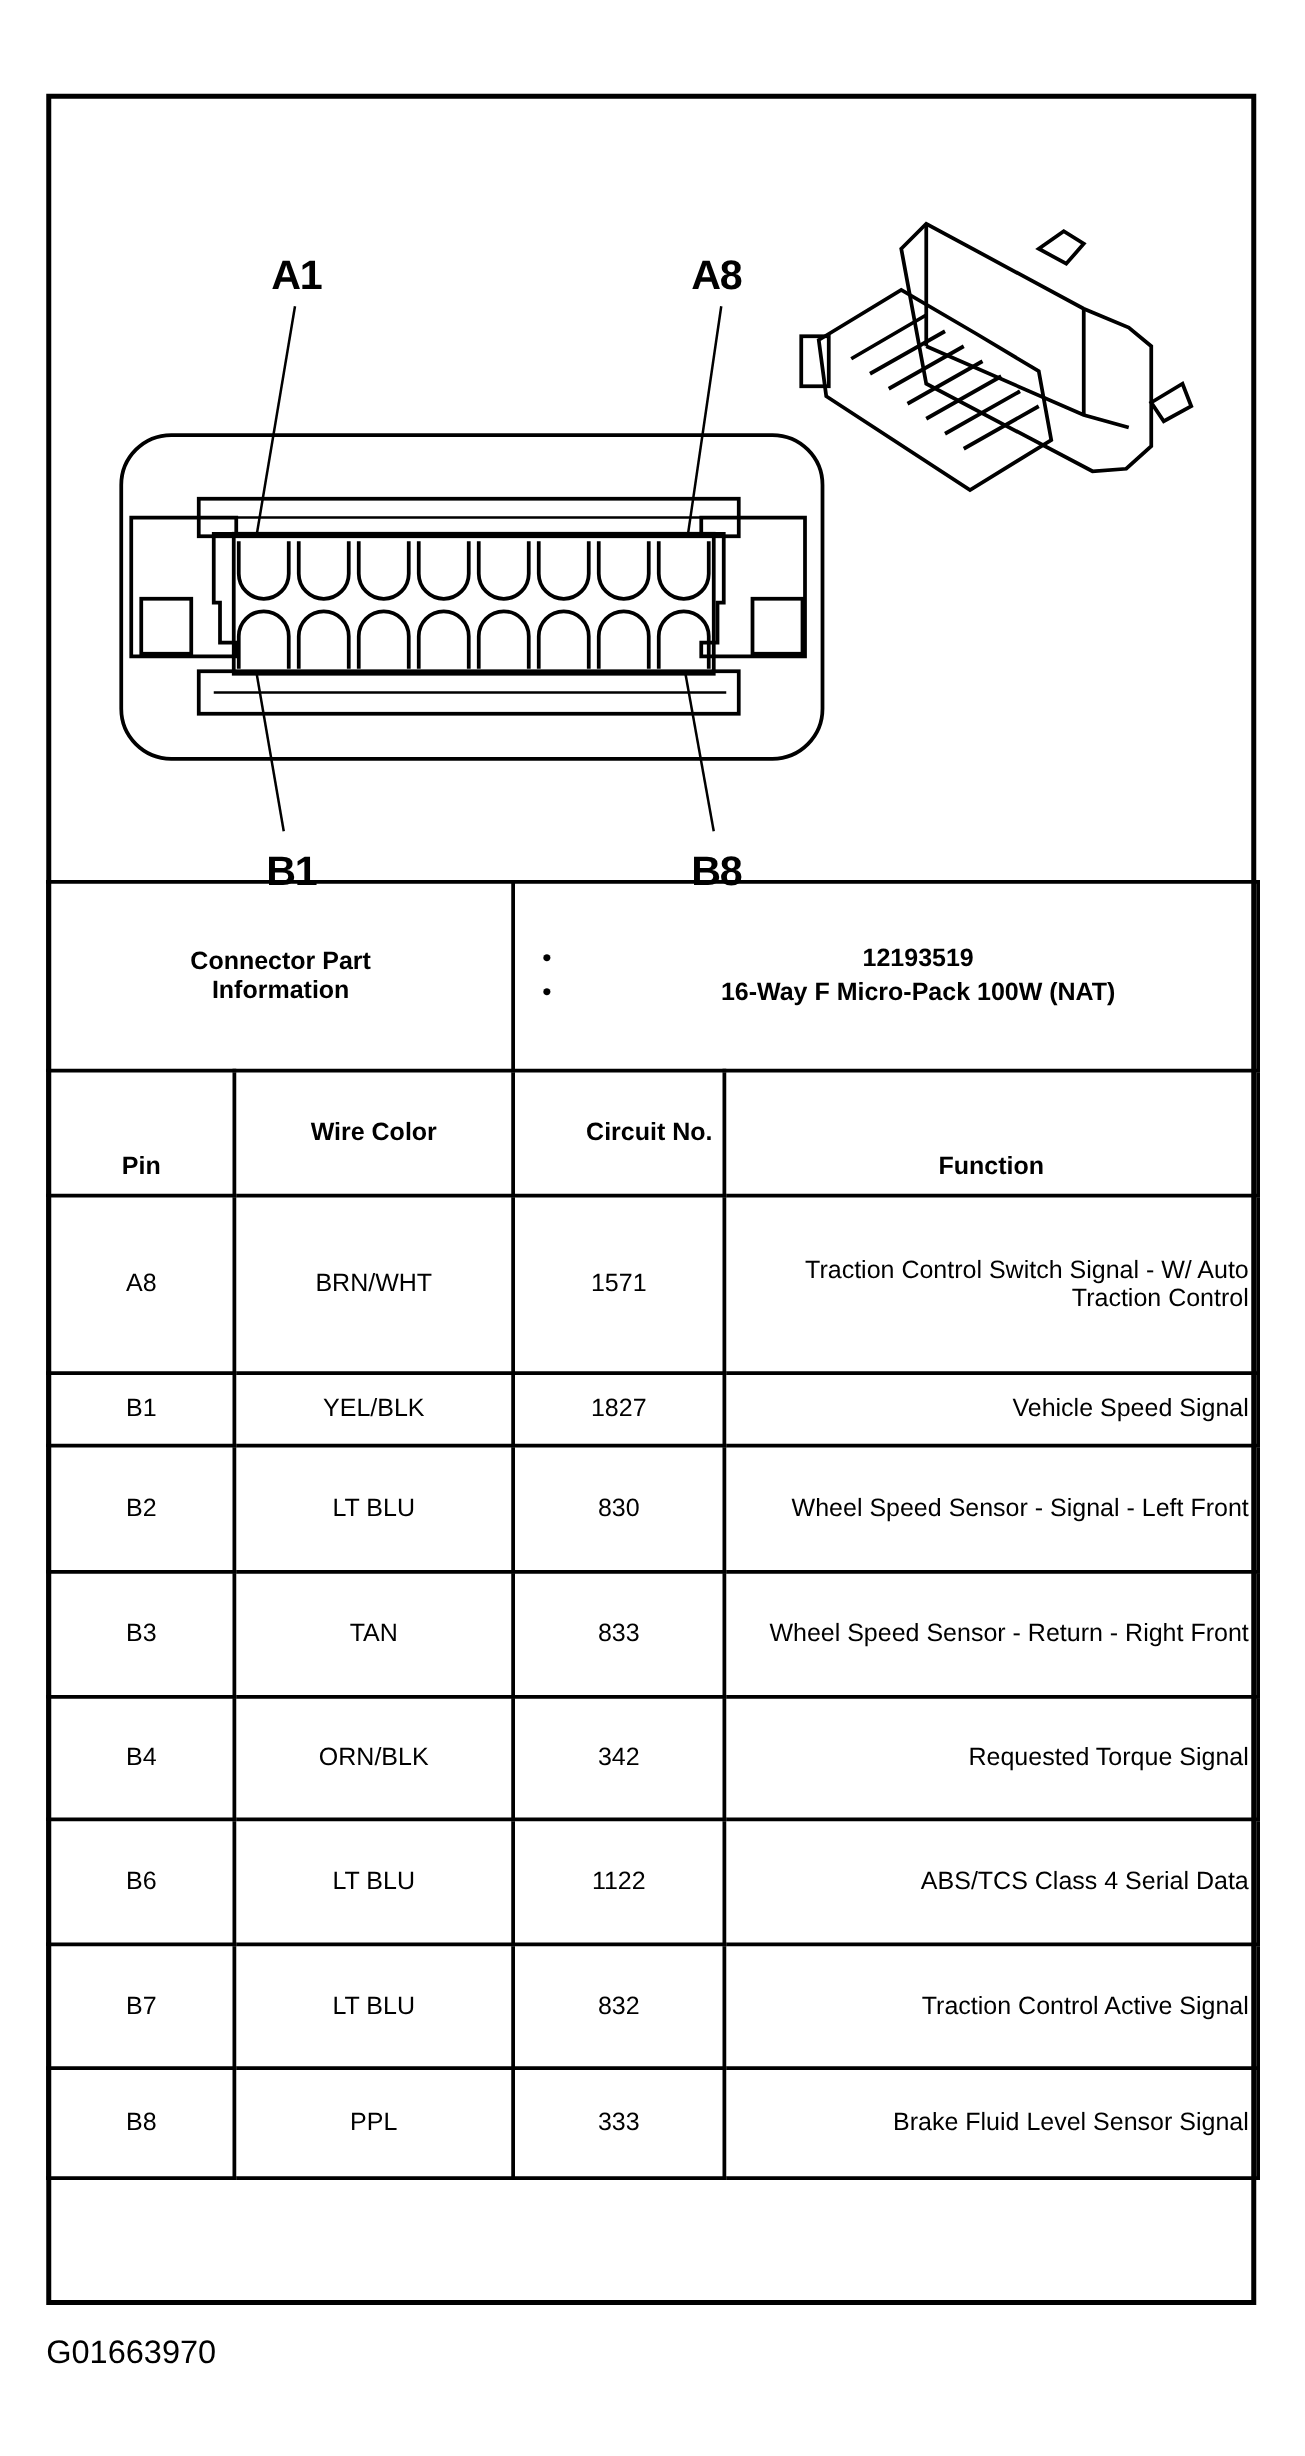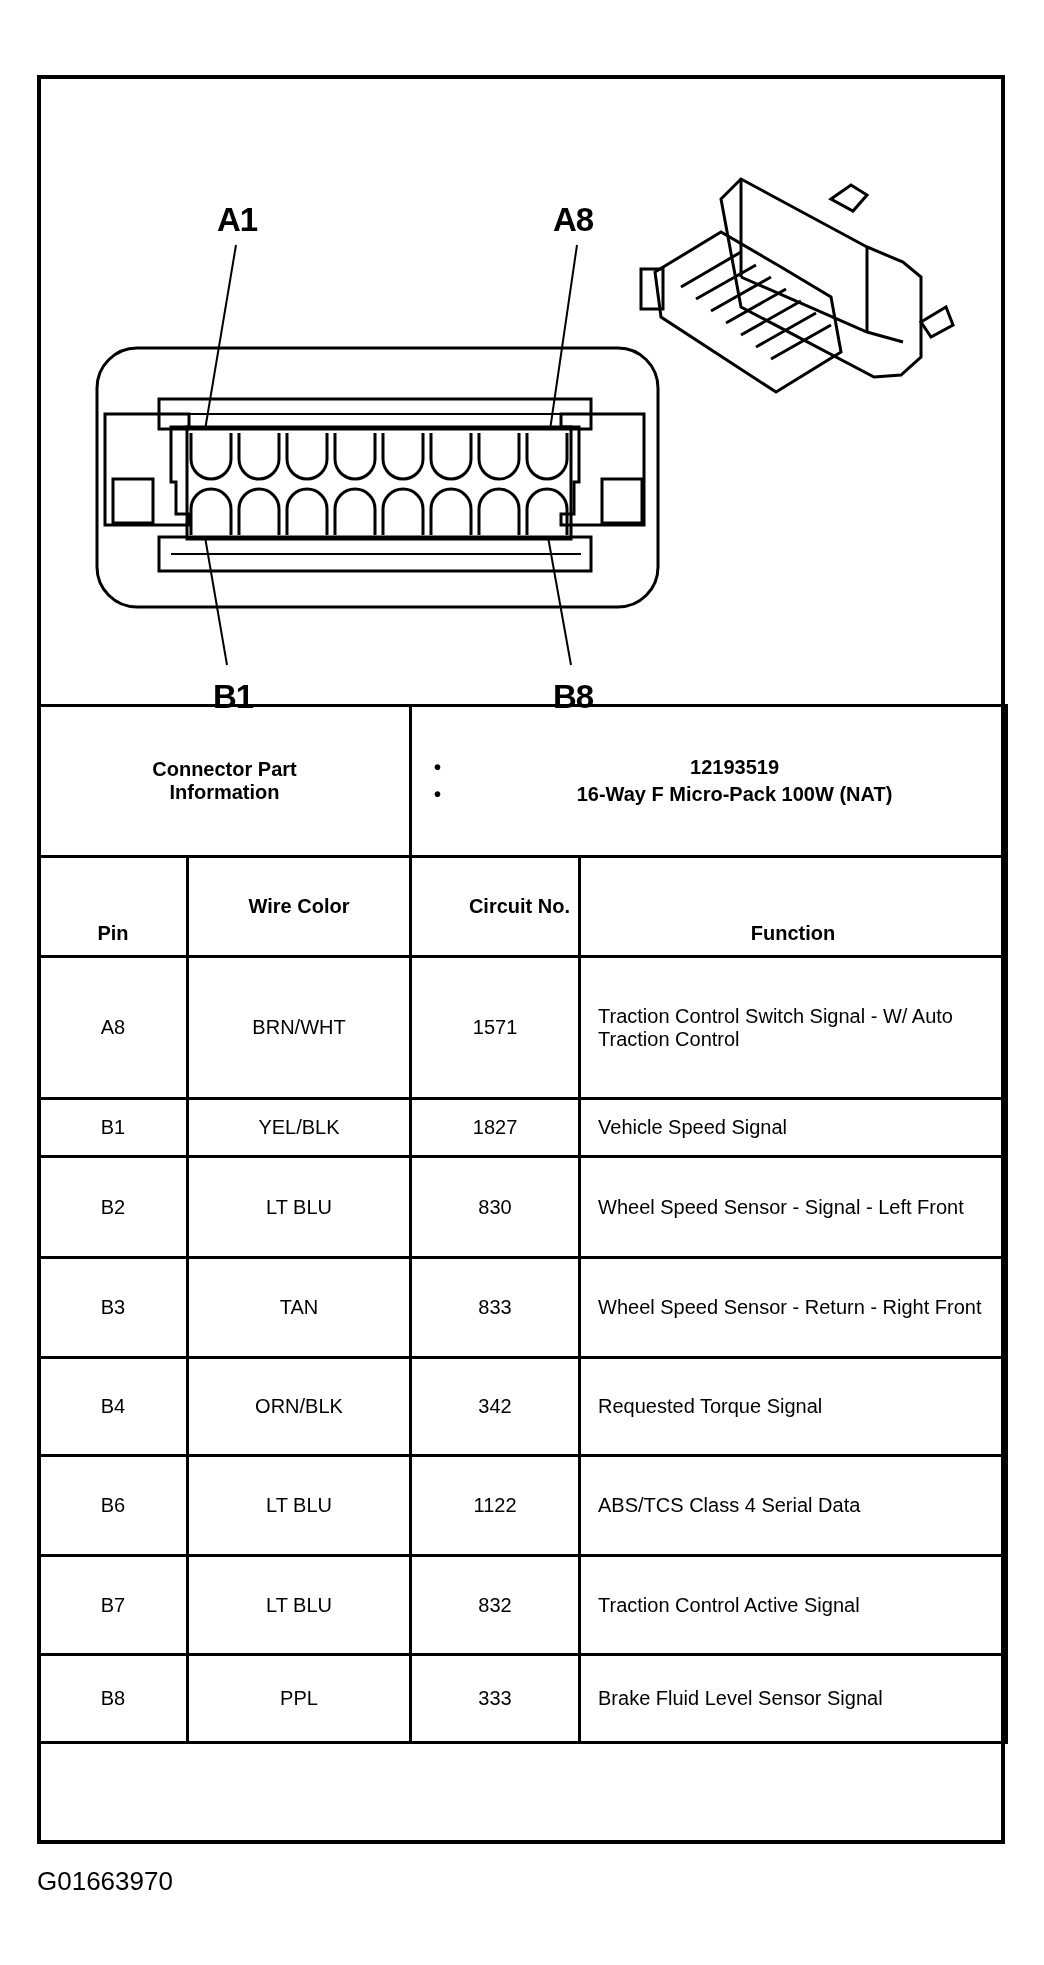--- a/index.html
+++ b/index.html
@@ -7,21 +7,21 @@
          font-family:"Liberation Sans", sans-serif; color:#000; }
   .frame { position:absolute; left:37px; top:75px; width:968px; height:1769px;
            border:4px solid #000; box-sizing:border-box; }
   .figure { position:absolute; left:0; top:0; width:960px; height:609px;margin-top:48px; }
   .figure svg { position:absolute; left:0; top:0; }
   .pinlabel { position:absolute; font-size:33px; font-weight:700; letter-spacing:-1px; }
   table.conn { position:absolute; left:-4px; top:625px; width:968px; border-collapse:collapse;
                table-layout:fixed; }
   table.conn td { border:3px solid #000; text-align:center; vertical-align:middle;
                   font-size:20px; padding:0; line-height:1.15; }
-  table.conn td.func { text-align:left; padding-left:17px; padding-right:6px; }
+  table.conn td.func { text-align:right; padding-left:17px; padding-right:6px; }
   .hdr { font-weight:700; font-size:28px; }
   .info { text-align:right; font-weight:700; padding-left:22px !important; }
   .info ul { list-style:none; margin:0; padding:0; }
   .info li { position:relative; padding-left:30px; margin:4px 0; }
   .info li::before { content:"\2022"; position:absolute; left:0; top:0; }
   .caption { position:absolute; left:37px; top:1866px; font-size:26px; }
 </style>
 </head>
 <body>
 

